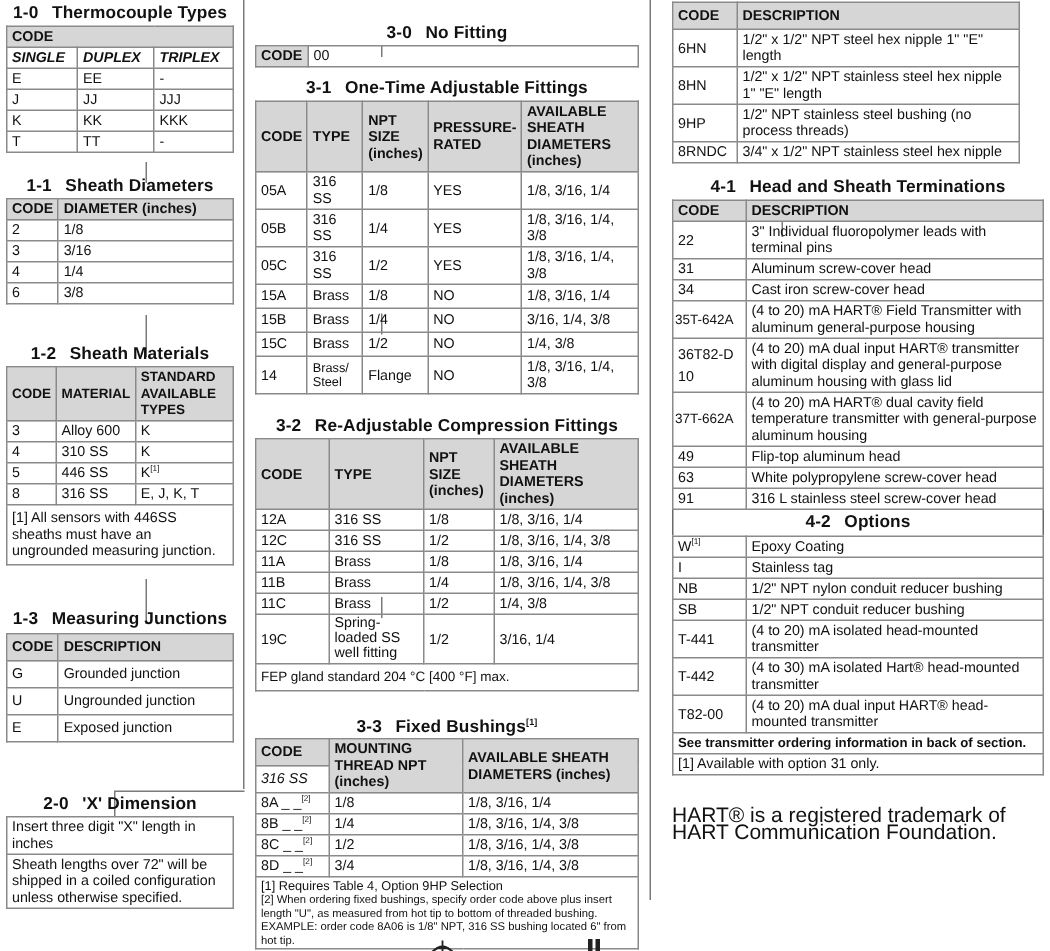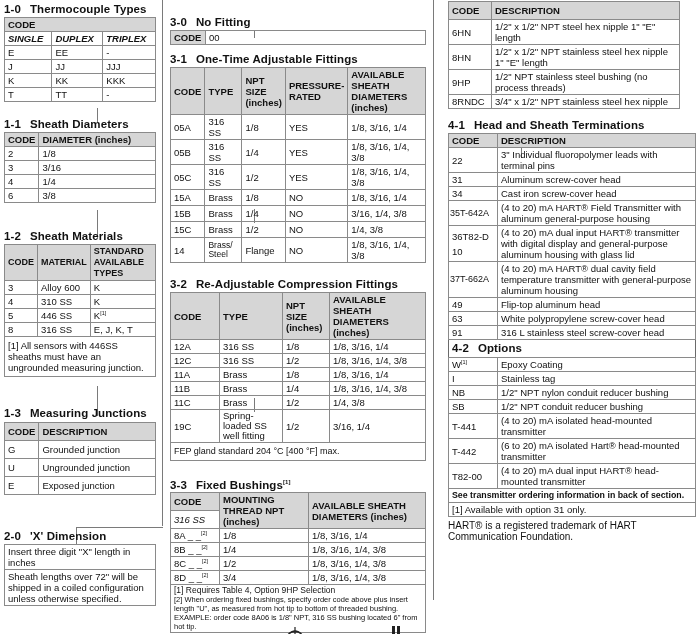--- a/index.html
+++ b/index.html
@@ -1,19 +1,19 @@
 <!DOCTYPE html>
 <html><head>
 <meta charset="utf-8">
 <style>
   html, body { margin:0; padding:0; background:#fff; }
   body { width:700px; height:634px; position:relative; overflow:hidden;
          font-family:"Liberation Sans", sans-serif; font-size:9.5px; color:#111; }
   .col { position:absolute; top:0; }
-  .h { font-weight:bold; font-size:11.5px; letter-spacing:0.1px; white-space:nowrap; margin:0; line-height:13px; }
+  .h { font-weight:bold; font-size:11.5px; letter-spacing:0.1px; white-space:nowrap; margin:0; line-height:13px;text-align:center; }
   .h .num { margin-right:9px; }
   .h sup { font-size:6px; }
   table { border-collapse:collapse; width:100%; }
   td, th { border:1px solid #8a8a8a; padding:1px 3px; text-align:left; vertical-align:middle; line-height:11px; font-weight:normal; }
   th { background:#d6d6d6; font-weight:bold; }
   table.t { border:1.5px solid #6a6a6a; }
   .it { font-style:italic; font-weight:bold; }
   .note { font-size:7.5px; line-height:9px; }
   .small { font-size:9px; }
   .vline { position:absolute; background:#7a7a7a; width:1px; }
@@ -420,35 +420,35 @@
     <tr>
           <td>SB</td>
           <td>1/2" NPT conduit reducer bushing</td>
         </tr>
     <tr>
           <td>T-441</td>
           <td>(4 to 20) mA isolated head-mounted transmitter</td>
         </tr>
     <tr>
           <td>T-442</td>
-          <td>(6 to 20) mA isolated Hart® head-mounted transmitter</td>
+          <td>(4 to 30) mA isolated Hart® head-mounted transmitter</td>
         </tr>
     <tr>
           <td>T82-00</td>
           <td>(4 to 20) mA dual input HART® head-mounted transmitter</td>
         </tr>
     <tr>
           <td colspan="2" style="font-weight:bold;font-size:8.8px;">See transmitter ordering information in back of section.</td>
         </tr>
     <tr>
           <td colspan="2">[1] Available with option 31 only.</td>
         </tr>
   </tbody>
     </table>
-  <div style="font-size:10px;line-height:11px;margin-top:3px;">HART® is a registered trademark of HART Communication Foundation.</div>
+  <div style="font-size:14px;line-height:11px;margin-top:21px;">HART® is a registered trademark of HART Communication Foundation.</div>
 </div>
 
 <svg class="logo" viewBox="0 0 30 12">
   <path d="M2 12 Q10 2 18 12" fill="none" stroke="#222" stroke-width="1.5"></path>
   <path d="M10 3 L10 12 M6 8 L14 8" stroke="#222" stroke-width="1.2"></path>
 </svg>
 <div style="position:absolute;left:392px;top:626px;width:3px;height:8px;background:#222;"></div>
 <div style="position:absolute;left:397px;top:626px;width:3px;height:8px;background:#222;"></div>
 
 </body></html>

